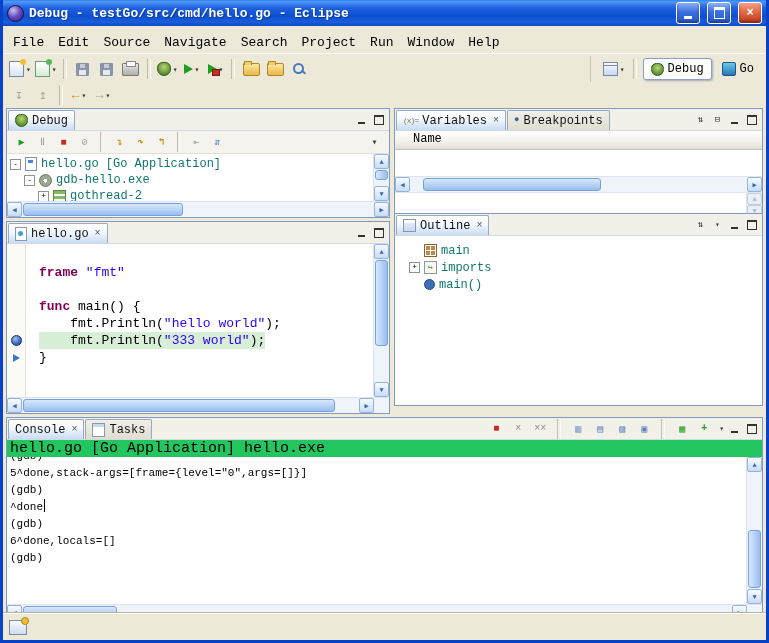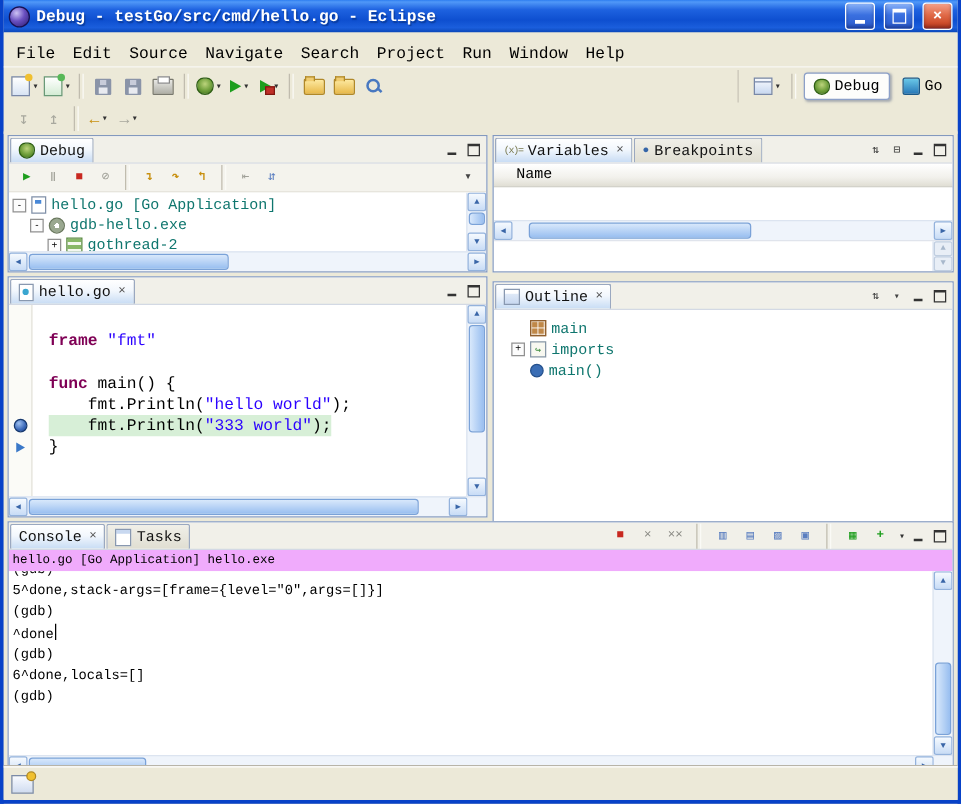--- a/index.html
+++ b/index.html
@@ -118,41 +118,41 @@
     background:radial-gradient(circle at 35% 30%,#9EC0F0,#3A68B8 60%,#1E4488)}
   .iparrow{width:0;height:0;border-top:4px solid transparent;border-bottom:4px solid transparent;border-left:7px solid #3A78C8}
   .codecol{flex:1;padding-top:3px;font-size:13px;overflow:hidden}
   .code-line{height:17px;line-height:17px;padding-left:13px;white-space:pre}
   .lw{display:inline-block;height:17px}
   .lw.cur{background:#D7EFD7}
   .c-kw{color:#7F0055;font-weight:bold}
   .c-str{color:#2A00FF}
   .c-pl{color:#000}
   
-  .cdesc{height:17px;line-height:17px;flex:none;font-size:10px;padding-left:3px;background:#f0abfc;white-space:nowrap;overflow:hidden}
+  .cdesc{height:17px;line-height:17px;flex:none;font-size:15px;padding-left:3px;background:#22c55e;white-space:nowrap;overflow:hidden}
   .cout{flex:1;overflow:hidden;font-size:11px;line-height:17px;padding-left:3px;margin-top:-9px}
   .cline{height:17px;white-space:pre}
   .caret{display:inline-block;width:1px;height:13px;background:#000;vertical-align:-2px;margin-left:1px}
   .ci{width:18px;height:17px;display:inline-flex;align-items:center;justify-content:center;font-size:10px}
   .ci.red{color:#C82820}.ci.grey{color:#8A8A84}.ci.blue{color:#5A7EC0}.ci.green{color:#1E9E1E;font-weight:bold}
   .tasksico{width:11px;height:12px;background:#fff;border:1px solid #8898B0;box-shadow:inset 0 3px 0 #C8D8F0}
   .gofileico{width:10px;height:12px;background:#fff;border:1px solid #8898B0;position:relative}
   .gofileico::after{content:"";position:absolute;left:2px;top:3px;width:5px;height:5px;background:#3AA6D0;border-radius:50%}
   .outlico{width:11px;height:11px;background:linear-gradient(#E8F0FA,#C8D8F0);border:1px solid #8898B0;
     box-shadow:inset 0 3px 0 #fff}
   
   .statusbar{position:absolute;left:0;right:0;bottom:0;height:26px;background:#ECE9D8;border-top:1px solid #FFF;
     box-shadow:0 -1px 0 #B8B4A8;display:flex;align-items:center;padding:0 6px}
   .fastview-ico{width:16px;height:13px;border:1px solid #7A8AA8;background:linear-gradient(#F8FAFF,#D0DCF0);position:relative}
   .fastview-ico::after{content:"";position:absolute;right:-3px;top:-4px;width:6px;height:6px;background:#F0C030;border-radius:50%;border:1px solid #B08820}
   
   #v-debug{left:3px;top:3px;width:384px;height:110px}
   #v-vars{left:391px;top:3px;width:369px;height:110px}
   #v-editor{left:3px;top:116px;width:384px;height:193px}
-  #v-outline{left:391px;top:120px;width:369px;height:193px}
+  #v-outline{left:391px;top:108px;width:369px;height:193px}
   #v-console{left:3px;top:312px;width:757px;height:204px}
 </style>
 </head>
 <body>
 
 <div class="win">
 
   <div class="titlebar">
     <span class="app-icon"></span>
     <span class="title-text">Debug - testGo/src/cmd/hello.go - Eclipse</span>

